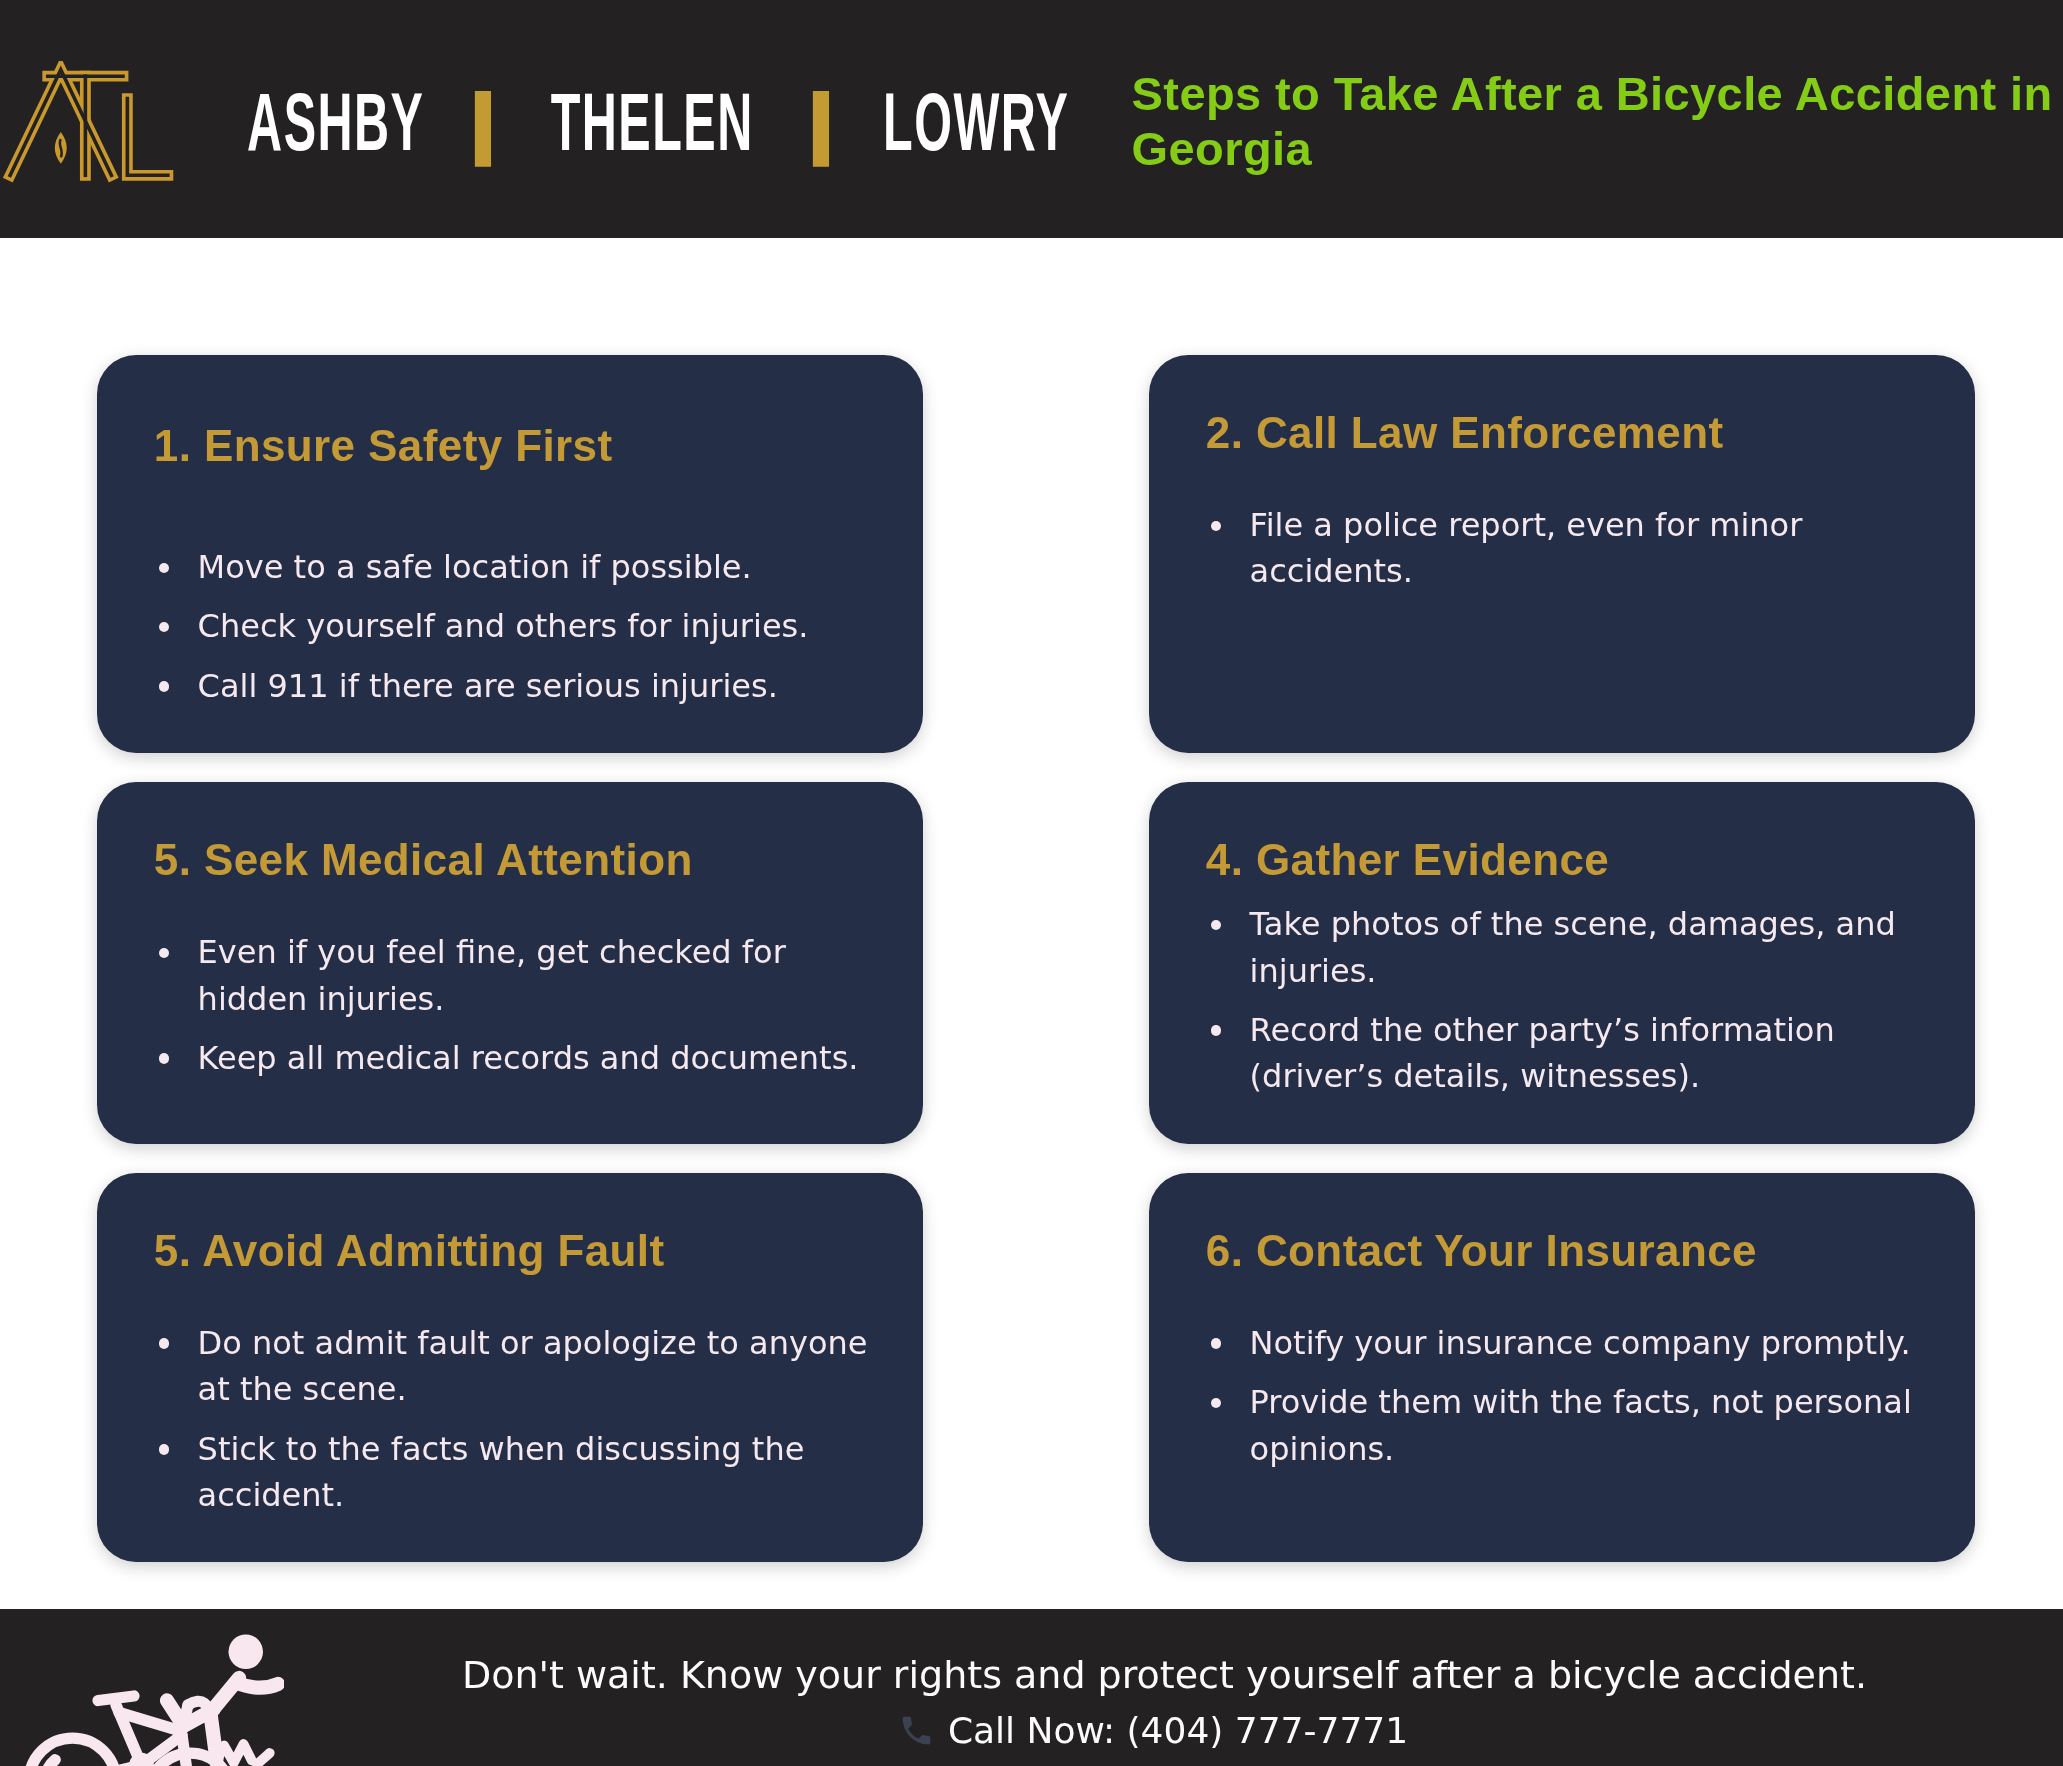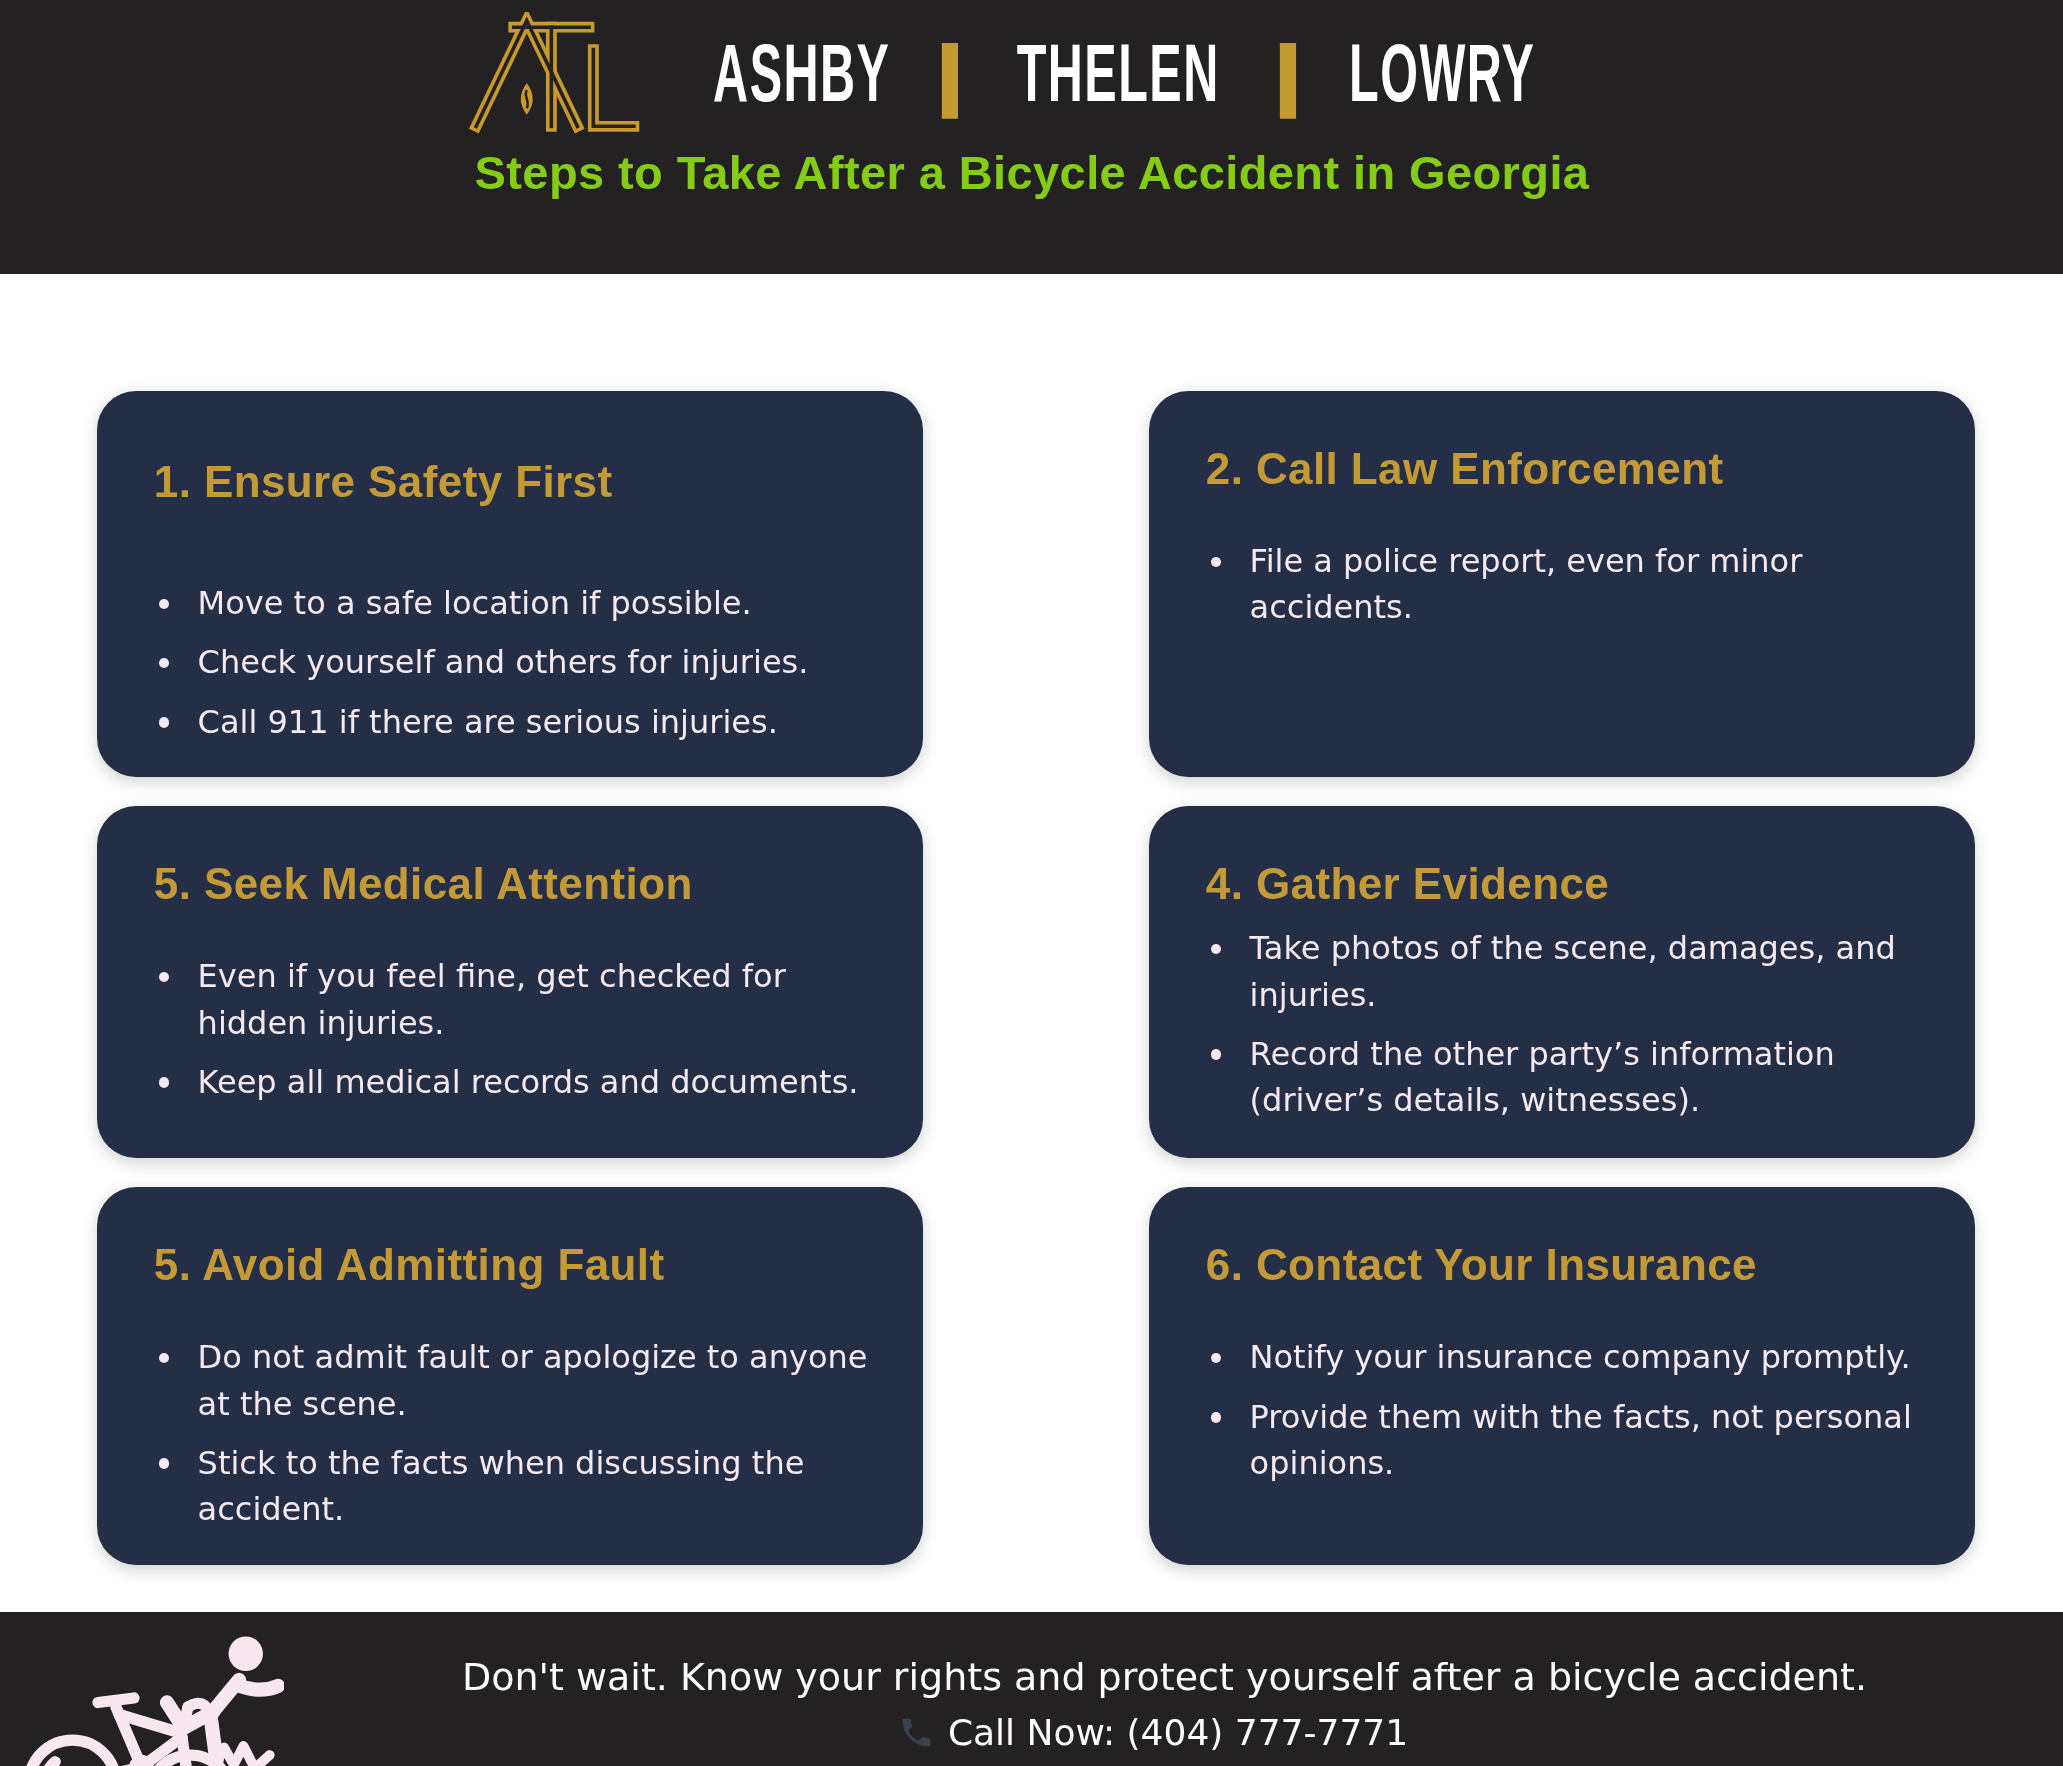--- a/index.html
+++ b/index.html
@@ -6,22 +6,22 @@
   html, body { margin: 0; padding: 0; }
   body {
     width: 2064px; height: 1766px;
     background: #ffffff;
     font-family: "DejaVu Sans", sans-serif;
     overflow: hidden;
   }
 
   
   .header {
-    height: 274px; background: #232122;
-    display: flex; flex-direction: column; align-items: center;
+    height: 238px; background: #232122;
+    display: flex; flex-direction: row; align-items: center;
   }
   .brand { display: flex; align-items: center; margin-top: 6.4px; height: 135px; }
   .logo-svg { height: 123px; width: auto; display: block; margin-right: 14.5px; }
   .firm { display: flex; align-items: center; }
   .word {
     font-family: "Liberation Sans", sans-serif; font-weight: 700;
     font-size: 81px; color: #ffffff; letter-spacing: 2.4px;
     display: inline-block; transform: scale(0.60, 1.0); white-space: nowrap;
   }
   .sep {
@@ -35,21 +35,21 @@
   }
 
   
   .cards {
     display: grid; grid-template-columns: 1fr 1fr;
     column-gap: 226px; row-gap: 29px;
     padding: 117px 89px 47px 97px;
   }
   .card {
     background: #242e46; border-radius: 39px;
-    padding: 53px 52px 32px 52px; min-height: 352px;
+    padding: 53px 52px 44px 52px; min-height: 352px;
     box-shadow: 0 4.8px 16px rgba(0,0,0,0.18);
   }
   .card-title {
     font-family: "Liberation Sans", sans-serif; font-weight: 700;
     font-size: 44px; color: #c49a37; margin: 0 0 44px 4.8px; letter-spacing: 0.4px;
   }
   .card.gap-xl .card-title { margin-top: 13px; margin-bottom: 73px; }
   .card.gap-sm .card-title { margin-bottom: 16px; }
   ul.bullets { list-style: none; margin: 0; padding: 0 0 0 1.6px; }
   .bullets li {

